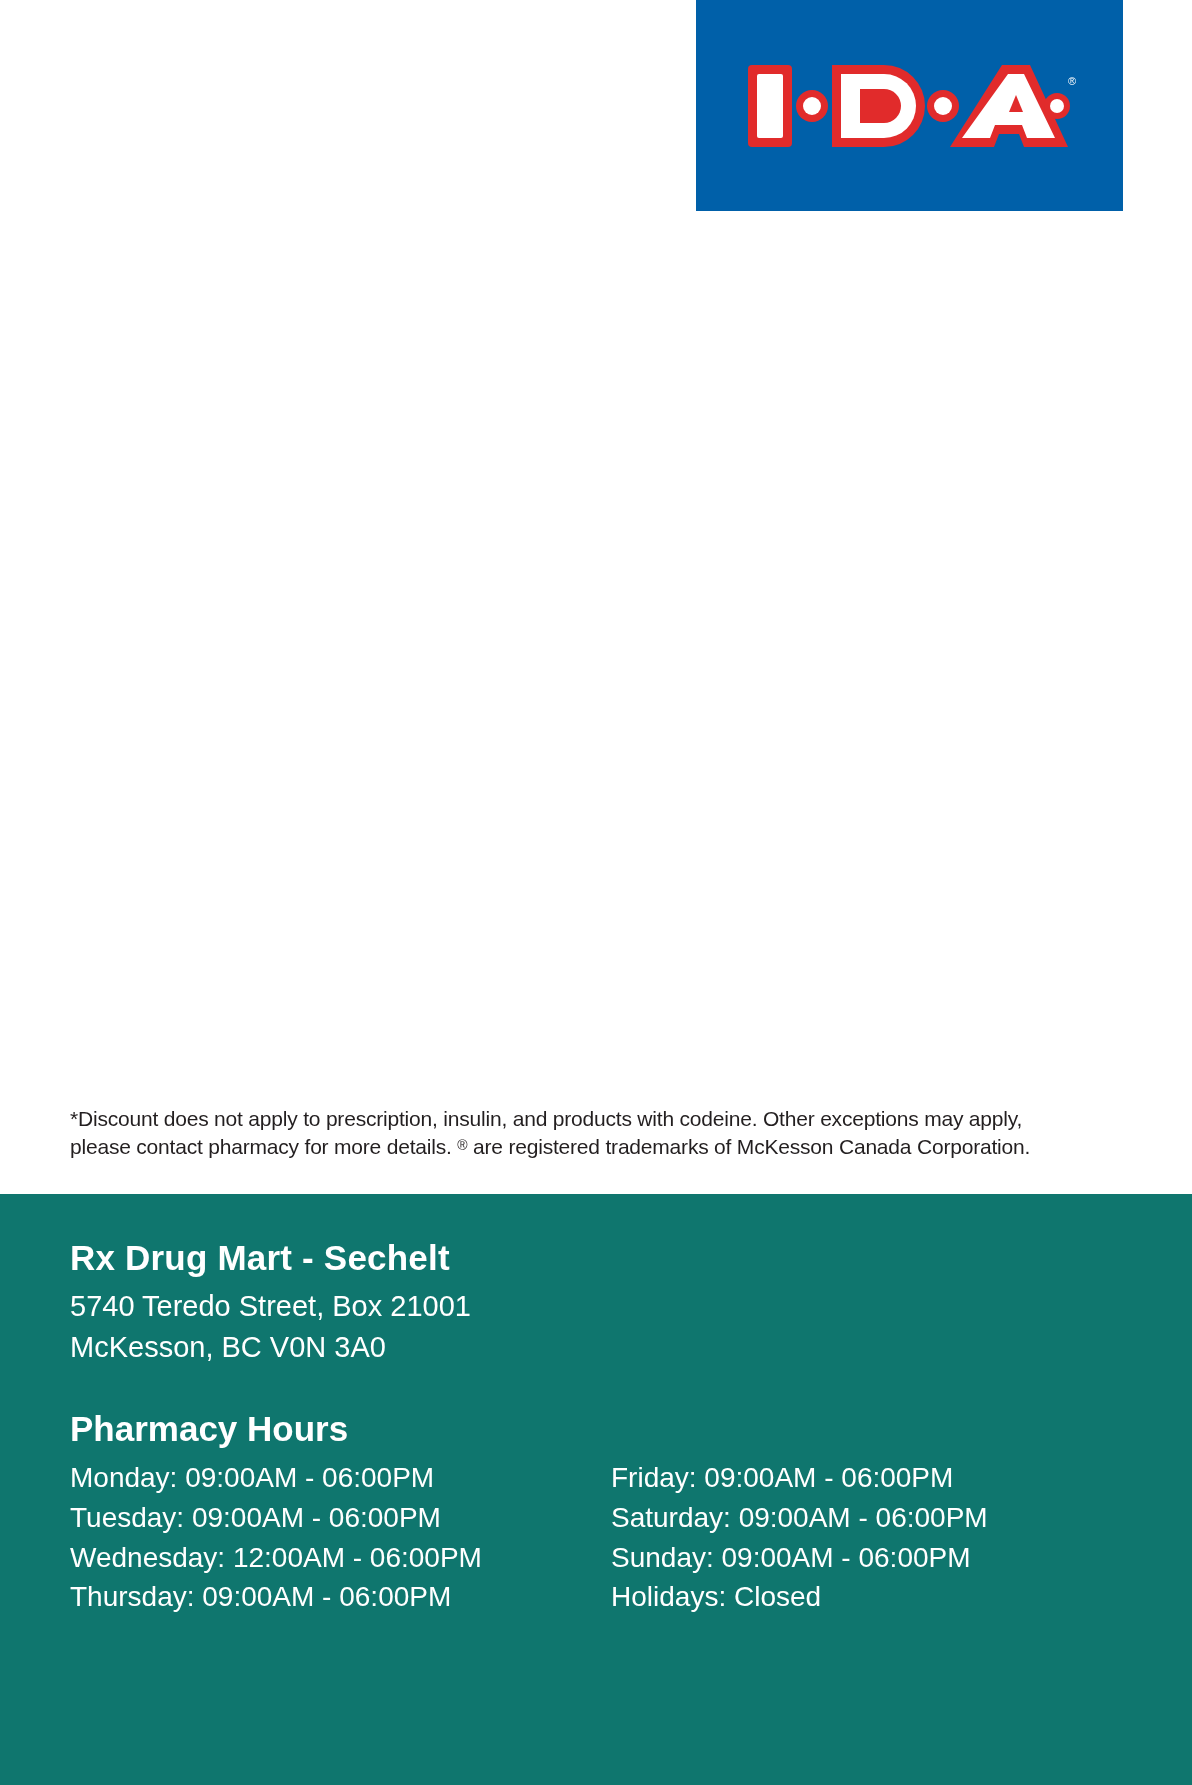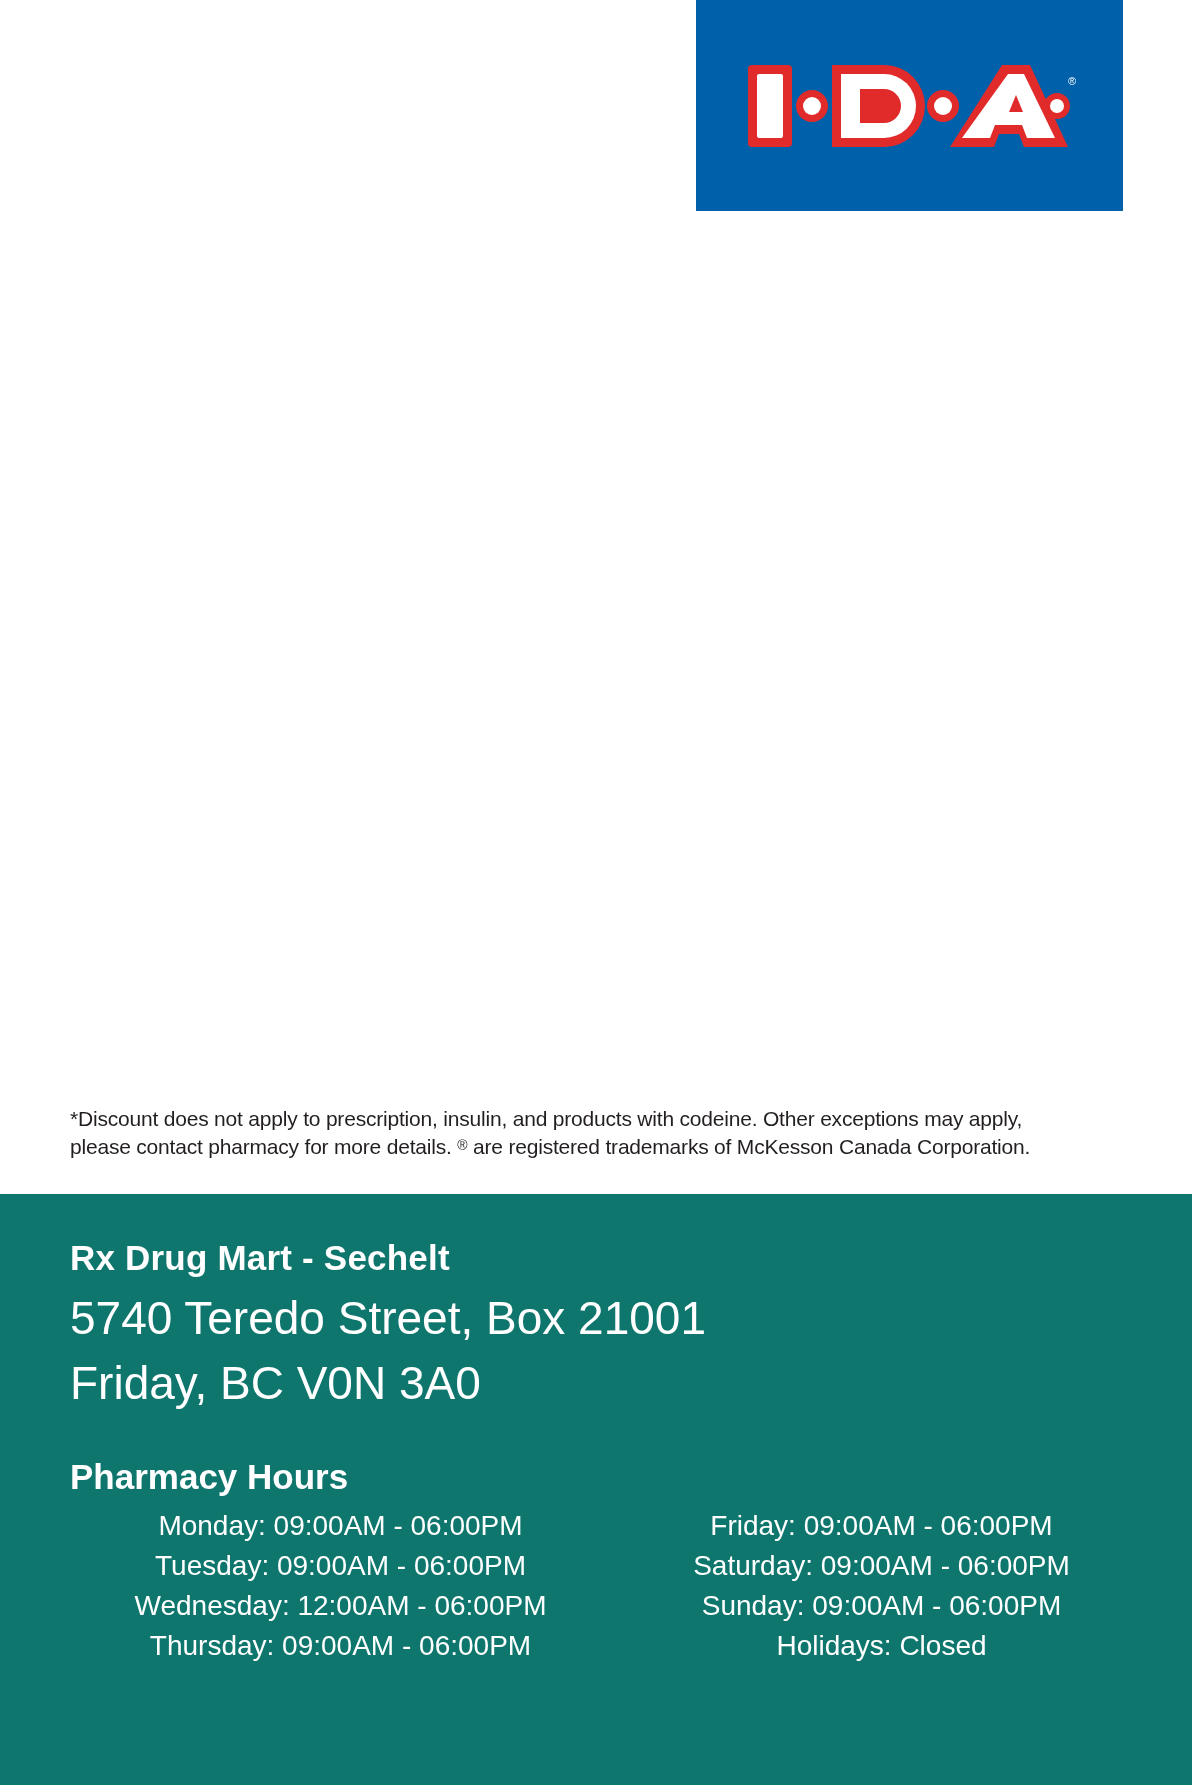--- a/index.html
+++ b/index.html
@@ -70,21 +70,21 @@
     right: 40px;
   }
   .store-name {
     font-size: 35px;
     font-weight: bold;
     letter-spacing: 0.2px;
     margin: 0 0 6px 0;
     line-height: 1.25;
   }
   .store-addr {
-    font-size: 46px;
+    font-size: 29px;
     font-weight: normal;
     line-height: 1.42;
     margin: 0;
   }
   .hours-title {
     font-size: 35px;
     font-weight: bold;
     margin: 40px 0 8px 0;
     line-height: 1.2;
   }
@@ -92,21 +92,20 @@
     display: flex;
     gap: 0px;
     font-size: 28px;
     line-height: 1.42;
   }
   .hours-col {
     width: 572px;
   }
   .hours-row {
     white-space: nowrap;
-    text-align: center;
   }
 </style>
 </head>
 <body>
 
 <div class="logo-block">
   <svg class="logo-svg" viewBox="0 0 340 110" xmlns="http://www.w3.org/2000/svg">
 
     <g>
 
@@ -136,21 +135,21 @@
 
 <div class="disclaimer">
   <span class="line">*Discount does not apply to prescription, insulin, and products with codeine. Other exceptions may apply,</span>
   <span class="line"><span>please contact pharmacy for more details. </span><span class="reg">®</span><span> are registered trademarks of McKesson Canada Corporation.</span></span>
 </div>
 
 <div class="footer-panel">
   <div class="footer-inner">
     <div class="store-name">Rx Drug Mart - Sechelt</div>
     <div class="store-addr">5740 Teredo Street, Box 21001</div>
-    <div class="store-addr">Friday, BC V0N 3A0</div>
+    <div class="store-addr">McKesson, BC V0N 3A0</div>
 
     <div class="hours-title">Pharmacy Hours</div>
 
     <div class="hours-grid">
       <div class="hours-col">
         <div class="hours-row">Monday: 09:00AM - 06:00PM</div>
         <div class="hours-row">Tuesday: 09:00AM - 06:00PM</div>
         <div class="hours-row">Wednesday: 12:00AM - 06:00PM</div>
         <div class="hours-row">Thursday: 09:00AM - 06:00PM</div>
       </div>

